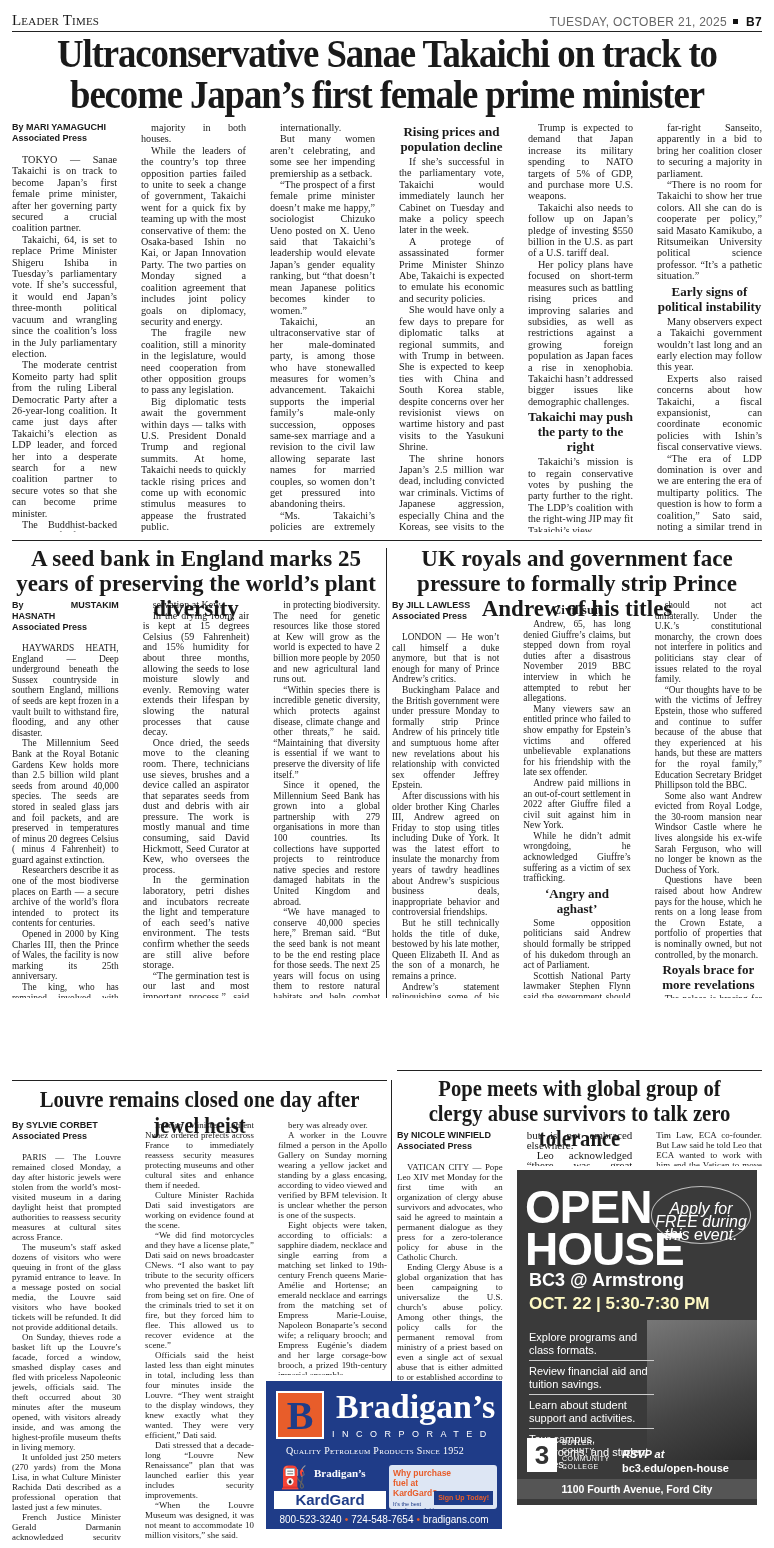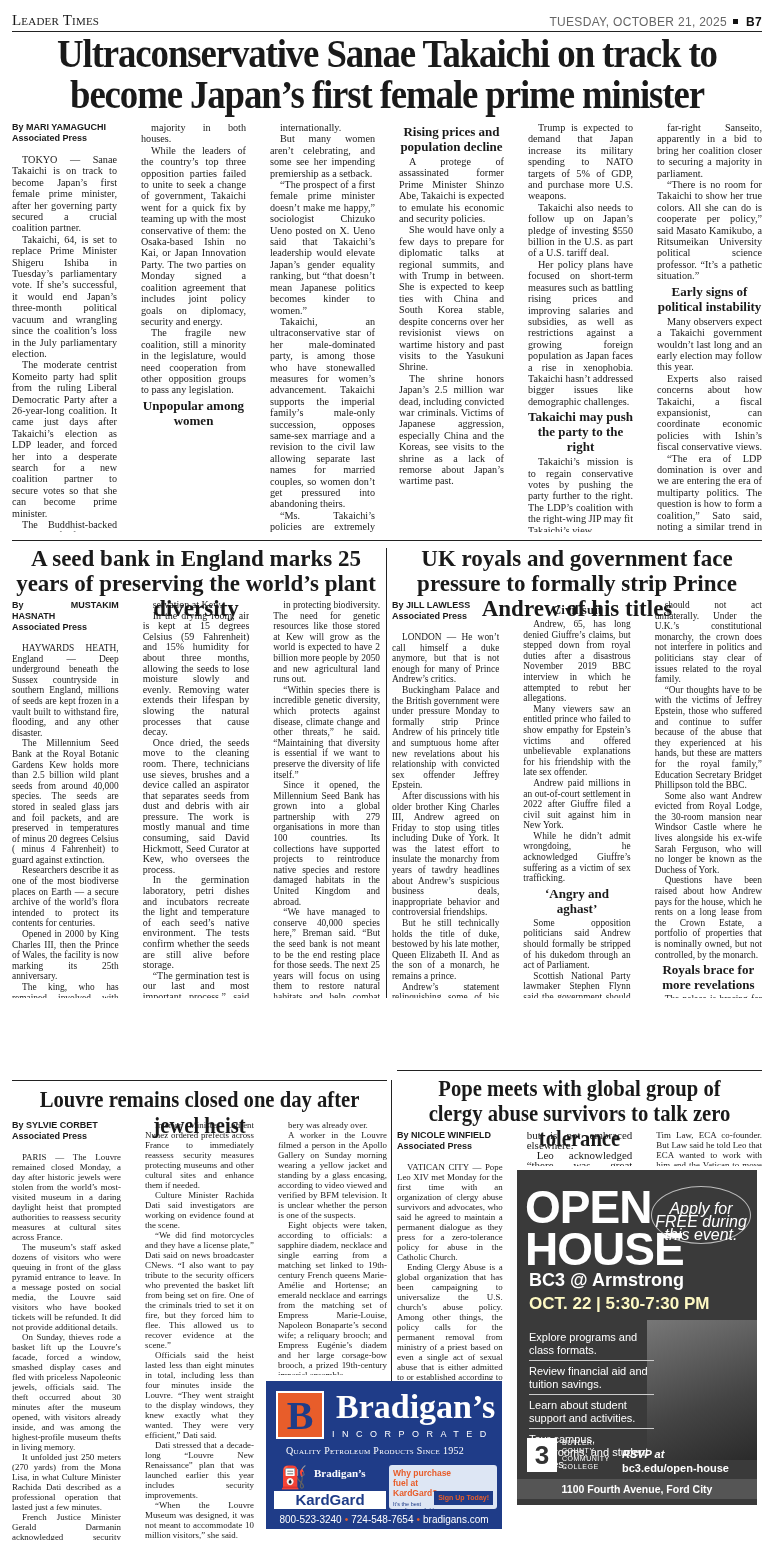--- a/index.html
+++ b/index.html
@@ -59,32 +59,34 @@
     <p class="byline"><span>By MARI YAMAGUCHI</span><br><span>Associated Press</span></p>
     <p>TOKYO — Sanae Takaichi is on track to become Japan’s first female prime minister, after her governing party secured a crucial coalition partner.</p>
       <p>Takaichi, 64, is set to replace Prime Minister Shigeru Ishiba in Tuesday’s parliamentary vote. If she’s successful, it would end Japan’s three-month political vacuum and wrangling since the coalition’s loss in the July parliamentary election.</p>
       <p>The moderate centrist Komeito party had split from the ruling Liberal Democratic Party after a 26-year-long coalition. It came just days after Takaichi’s election as LDP leader, and forced her into a desperate search for a new coalition partner to secure votes so that she can become prime minister.</p>
       <p>The Buddhist-backed Komeito left after raising concerns about Takaichi’s ultraconservative politics and the LDP’s lax response to corruption scandals that led to the party’s consecutive election defeats and loss of</p>
   </div>
   <div class="col">
     <p>majority in both houses.</p>
       <p>While the leaders of the country’s top three opposition parties failed to unite to seek a change of government, Takaichi went for a quick fix by teaming up with the most conservative of them: the Osaka-based Ishin no Kai, or Japan Innovation Party. The two parties on Monday signed a coalition agreement that includes joint policy goals on diplomacy, security and energy.</p>
       <p>The fragile new coalition, still a minority in the legislature, would need cooperation from other opposition groups to pass any legislation.</p>
+      <p>Big diplomatic tests await the government within days — talks with U.S. President Donald Trump and regional summits. At home, Takaichi needs to quickly tackle rising prices and come up with economic stimulus measures to appease the frustrated public.</p>
     <p class="sub">Unpopular among women</p>
 
   </div>
   <div class="col">
     <p>internationally.</p>
       <p>But many women aren’t celebrating, and some see her impending premiership as a setback.</p>
       <p>“The prospect of a first female prime minister doesn’t make me happy,” sociologist Chizuko Ueno posted on X. Ueno said that Takaichi’s leadership would elevate Japan’s gender equality ranking, but “that doesn’t mean Japanese politics becomes kinder to women.”</p>
       <p>Takaichi, an ultraconservative star of her male-dominated party, is among those who have stonewalled measures for women’s advancement. Takaichi supports the imperial family’s male-only succession, opposes same-sex marriage and a revision to the civil law allowing separate last names for married couples, so women don’t get pressured into abandoning theirs.</p>
       <p>“Ms. Takaichi’s policies are extremely hawkish and I doubt she would consider policies to recognize diversity,” said Chiyako Sato, a political commentator and senior writer for the Mainichi newspaper.</p>
   </div>
   <div class="col">
     <p class="sub">Rising prices and population decline</p>
+    <p>If she’s successful in the parliamentary vote, Takaichi would immediately launch her Cabinet on Tuesday and make a policy speech later in the week.</p>
       <p>A protege of assassinated former Prime Minister Shinzo Abe, Takaichi is expected to emulate his economic and security policies.</p>
       <p>She would have only a few days to prepare for diplomatic talks at regional summits, and with Trump in between. She is expected to keep ties with China and South Korea stable, despite concerns over her revisionist views on wartime history and past visits to the Yasukuni Shrine.</p>
       <p>The shrine honors Japan’s 2.5 million war dead, including convicted war criminals. Victims of Japanese aggression, especially China and the Koreas, see visits to the shrine as a lack of remorse about Japan’s wartime past.</p>
   </div>
   <div class="col">
     <p>Trump is expected to demand that Japan increase its military spending to NATO targets of 5% of GDP, and purchase more U.S. weapons.</p>
       <p>Takaichi also needs to follow up on Japan’s pledge of investing $550 billion in the U.S. as part of a U.S. tariff deal.</p>
       <p>Her policy plans have focused on short-term measures such as battling rising prices and improving salaries and subsidies, as well as restrictions against a growing foreign population as Japan faces a rise in xenophobia. Takaichi hasn’t addressed bigger issues like demographic challenges.</p>
     <p class="sub">Takaichi may push the party to the right</p>
     <p>Takaichi’s mission is to regain conservative votes by pushing the party further to the right. The LDP’s coalition with the right-wing JIP may fit Takaichi’s view.</p>

